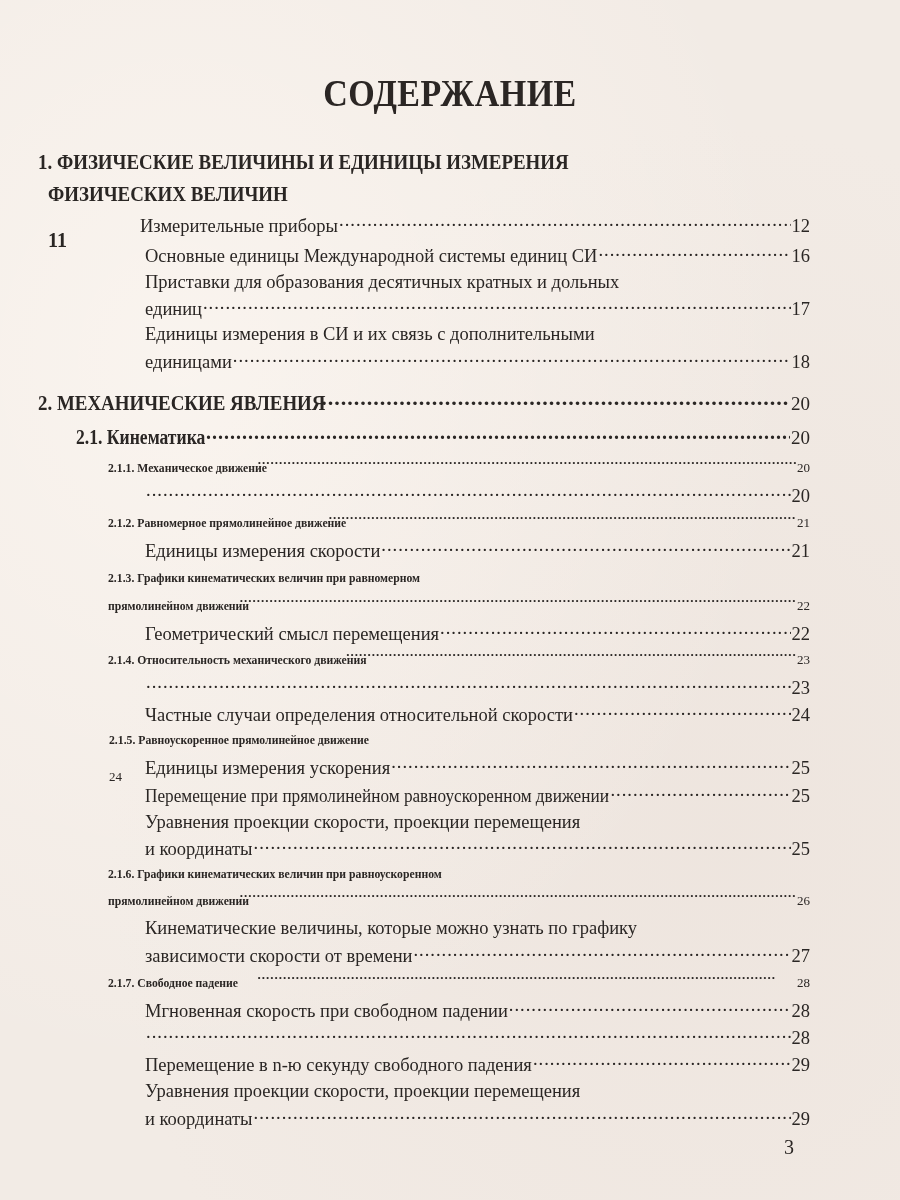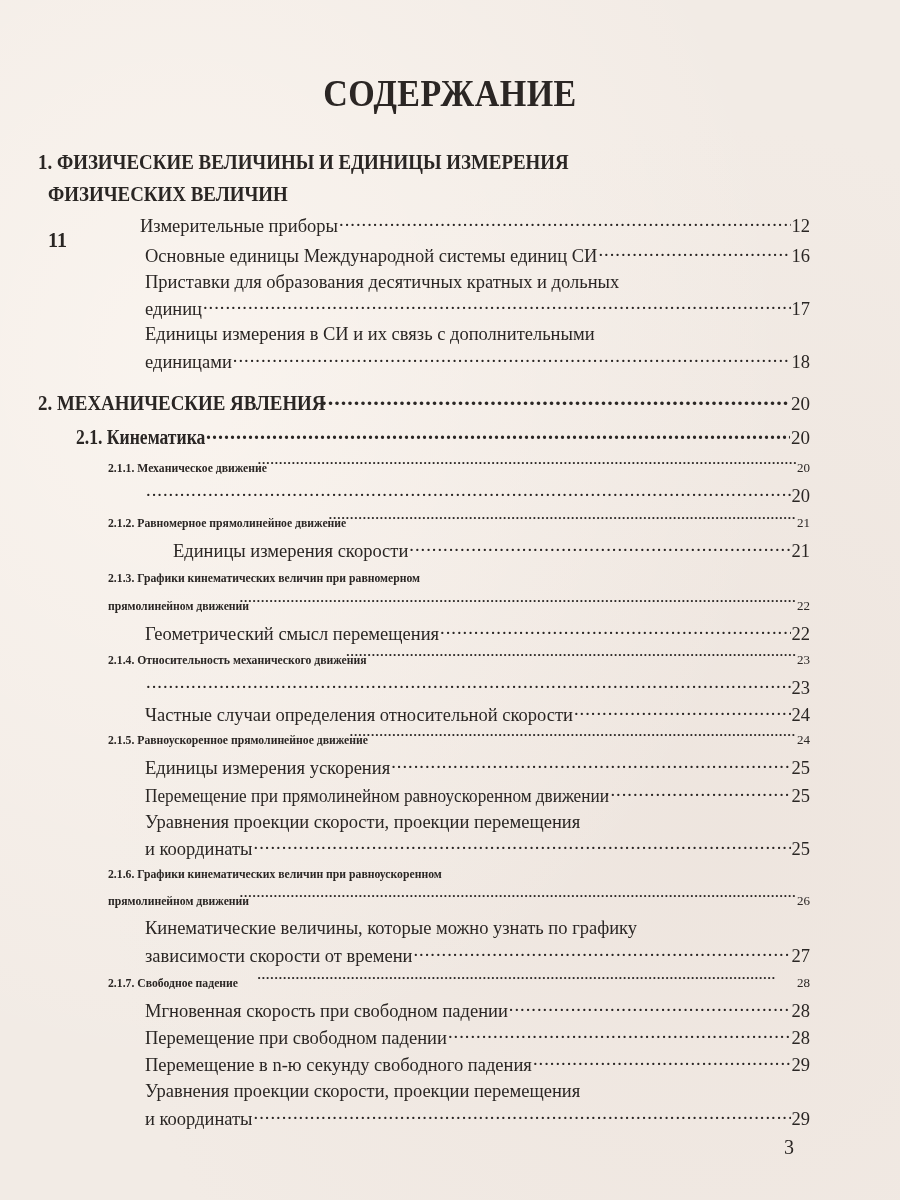--- a/index.html
+++ b/index.html
@@ -157,21 +157,21 @@
     <div class="row lvl-item" style="left:145px; top:483px;">
       <span class="dots"></span>
       <span class="page-num">20</span>
     </div>
 
     <div class="row lvl-sub" style="left:108px; top:511px;">
       <span class="label cond" style="transform:scaleX(0.9); margin-right:-45px;">2.1.2. Равномерное прямолинейное движение</span>
       <span class="dots"></span>
       <span class="page-num" style="font-weight:normal;">21</span>
     </div>
-    <div class="row lvl-item" style="left:145px; top:538px;margin-left:28px;">
+    <div class="row lvl-item" style="left:145px; top:538px;">
       <span class="label">Единицы измерения скорости</span>
       <span class="dots"></span>
       <span class="page-num">21</span>
     </div>
 
     <div class="line-only lvl-sub" style="left:108px; top:566px;">
       <span class="cond" style="transform:scaleX(0.9);">2.1.3. Графики кинематических величин при равномерном</span>
     </div>
     <div class="row lvl-sub" style="left:108px; top:594px;">
       <span class="label cond" style="transform:scaleX(0.9); margin-right:-26px;">прямолинейном движении</span>
@@ -192,21 +192,21 @@
     <div class="row lvl-item" style="left:145px; top:675px;">
       <span class="dots"></span>
       <span class="page-num">23</span>
     </div>
     <div class="row lvl-item" style="left:145px; top:702px;">
       <span class="label">Частные случаи определения относительной скорости</span>
       <span class="dots"></span>
       <span class="page-num">24</span>
     </div>
 
-    <div class="row lvl-sub" style="left:108px; top:728px;">
+    <div class="row lvl-sub" style="left:108px; top:728px;flex-direction:column;">
       <span class="label cond" style="transform:scaleX(0.9); margin-right:-48px;">2.1.5. Равноускоренное прямолинейное движение</span>
       <span class="dots"></span>
       <span class="page-num" style="font-weight:normal;">24</span>
     </div>
     <div class="row lvl-item" style="left:145px; top:755px;">
       <span class="label">Единицы измерения ускорения</span>
       <span class="dots"></span>
       <span class="page-num">25</span>
     </div>
     <div class="row lvl-item" style="left:145px; top:783px;">
@@ -244,21 +244,20 @@
       <span class="label cond" style="transform:scaleX(0.9); margin-right:-16px;">2.1.7. Свободное падение</span>
       <span class="dots"></span>
       <span class="page-num" style="font-weight:normal;">28</span>
     </div>
     <div class="row lvl-item" style="left:145px; top:998px;">
       <span class="label">Мгновенная скорость при свободном падении</span>
       <span class="dots"></span>
       <span class="page-num">28</span>
     </div>
     <div class="row lvl-item" style="left:145px; top:1025px;">
-      <span class="label">Перемещение при свободном падении</span>
       <span class="dots"></span>
       <span class="page-num">28</span>
     </div>
     <div class="row lvl-item" style="left:145px; top:1052px;">
       <span class="label">Перемещение в n-ю секунду свободного падения</span>
       <span class="dots"></span>
       <span class="page-num">29</span>
     </div>
     <div class="line-only lvl-item" style="left:145px; top:1079px;">
       <span>Уравнения проекции скорости,  проекции перемещения</span>

